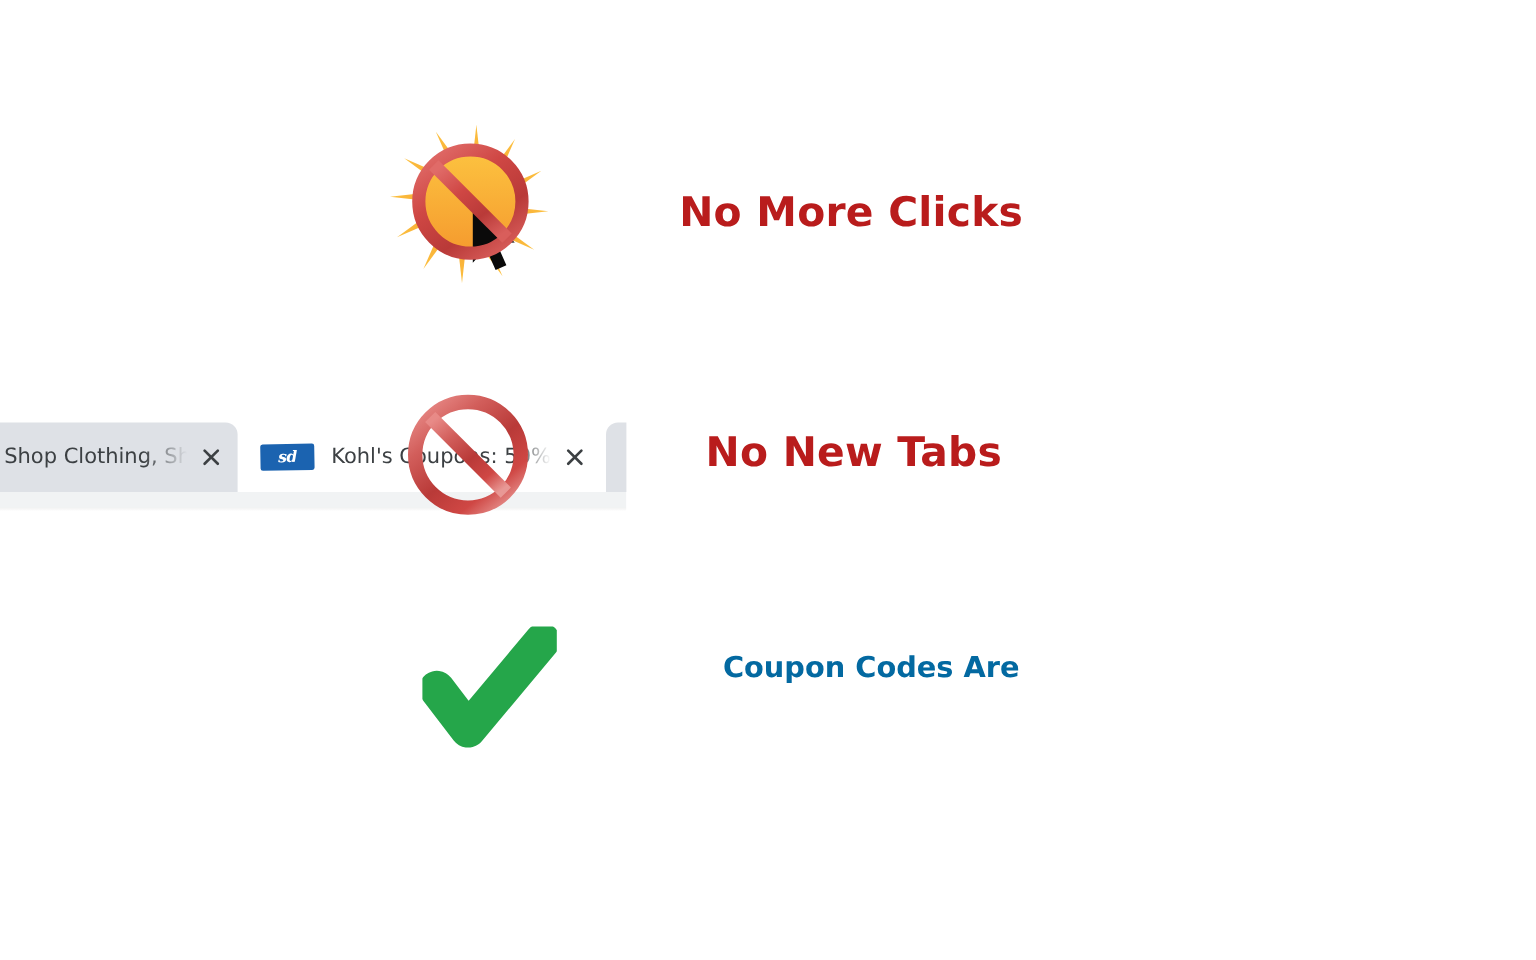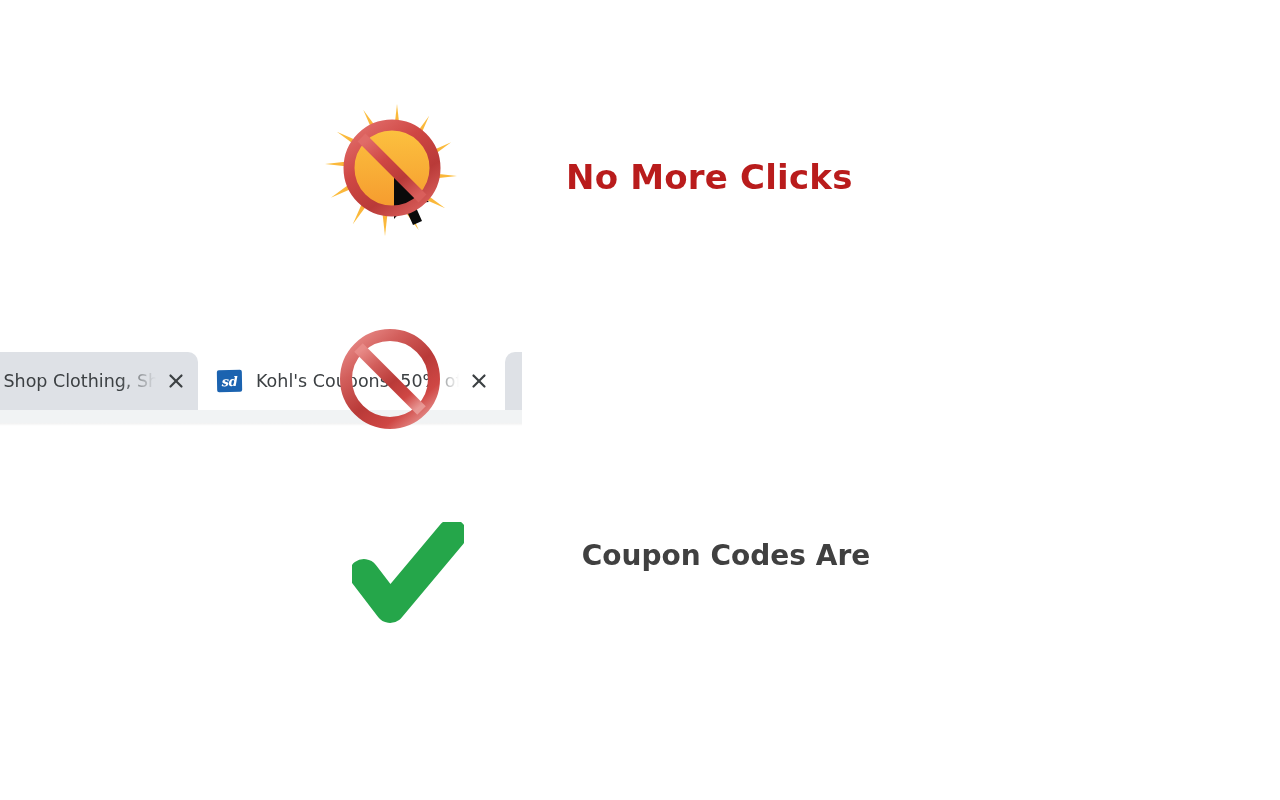--- a/index.html
+++ b/index.html
@@ -32,24 +32,24 @@
     color: #b91c1c;
     font-weight: bold;
     font-family: "DejaVu Sans", sans-serif;
     letter-spacing: 0.2px;
     white-space: nowrap;
     line-height: 1.0;
   }
   .headline.one-line { font-size: 34px; }
 
   .headline-block {
-    color: #404040;
+    color: #0369a1;
     font-weight: bold;
     font-family: "DejaVu Sans", sans-serif;
-    font-size: 28px;
+    font-size: 24px;
     line-height: 44px;
     text-align: center;
     white-space: nowrap;
   }
 
   
   #row-no-clicks-icon {
     left: 303px;
     top: 98px;
     width: 180px;
@@ -155,21 +155,21 @@
     height: 24px;
     margin-left: 8px;
     display: flex;
     align-items: center;
     justify-content: center;
   }
   .tab-close svg { display: block; }
 
   .favicon {
     flex: 0 0 auto;
-    width: 25px;
+    width: 45px;
     height: 22px;
     border-radius: 2px;
     background: #1b63b0;
     display: flex;
     align-items: center;
     justify-content: center;
     transform: rotate(-1deg);
     overflow: hidden;
   }
   .favicon-text {
@@ -300,20 +300,21 @@
           <stop offset="55%" stop-color="#b93a38"></stop>
           <stop offset="80%" stop-color="#cf4744"></stop>
           <stop offset="100%" stop-color="#e89895"></stop>
         </linearGradient>
       </defs>
       <circle cx="51" cy="51" r="44" fill="none" stroke="url(#gradRing2)" stroke-width="12"></circle>
       <line x1="19.5" y1="19.5" x2="82.5" y2="82.5" stroke="url(#gradRing2)" stroke-width="12" stroke-linecap="butt"></line>
     </svg>
   </div>
 
+  <div class="abs headline one-line" id="label-no-tabs">No New Tabs</div>
 
   <div class="abs" id="checkmark-icon">
     <svg width="112" height="104" viewBox="0 0 112 104" xmlns="http://www.w3.org/2000/svg">
       <path d="M12 52 L38 86 L100 12" fill="none" stroke="#25a64a" stroke-width="30" stroke-linecap="round" stroke-linejoin="round"></path>
     </svg>
   </div>
 
   <div class="abs headline-block" id="label-coupon-codes">
     <div>Coupon Codes Are</div>
   </div>

